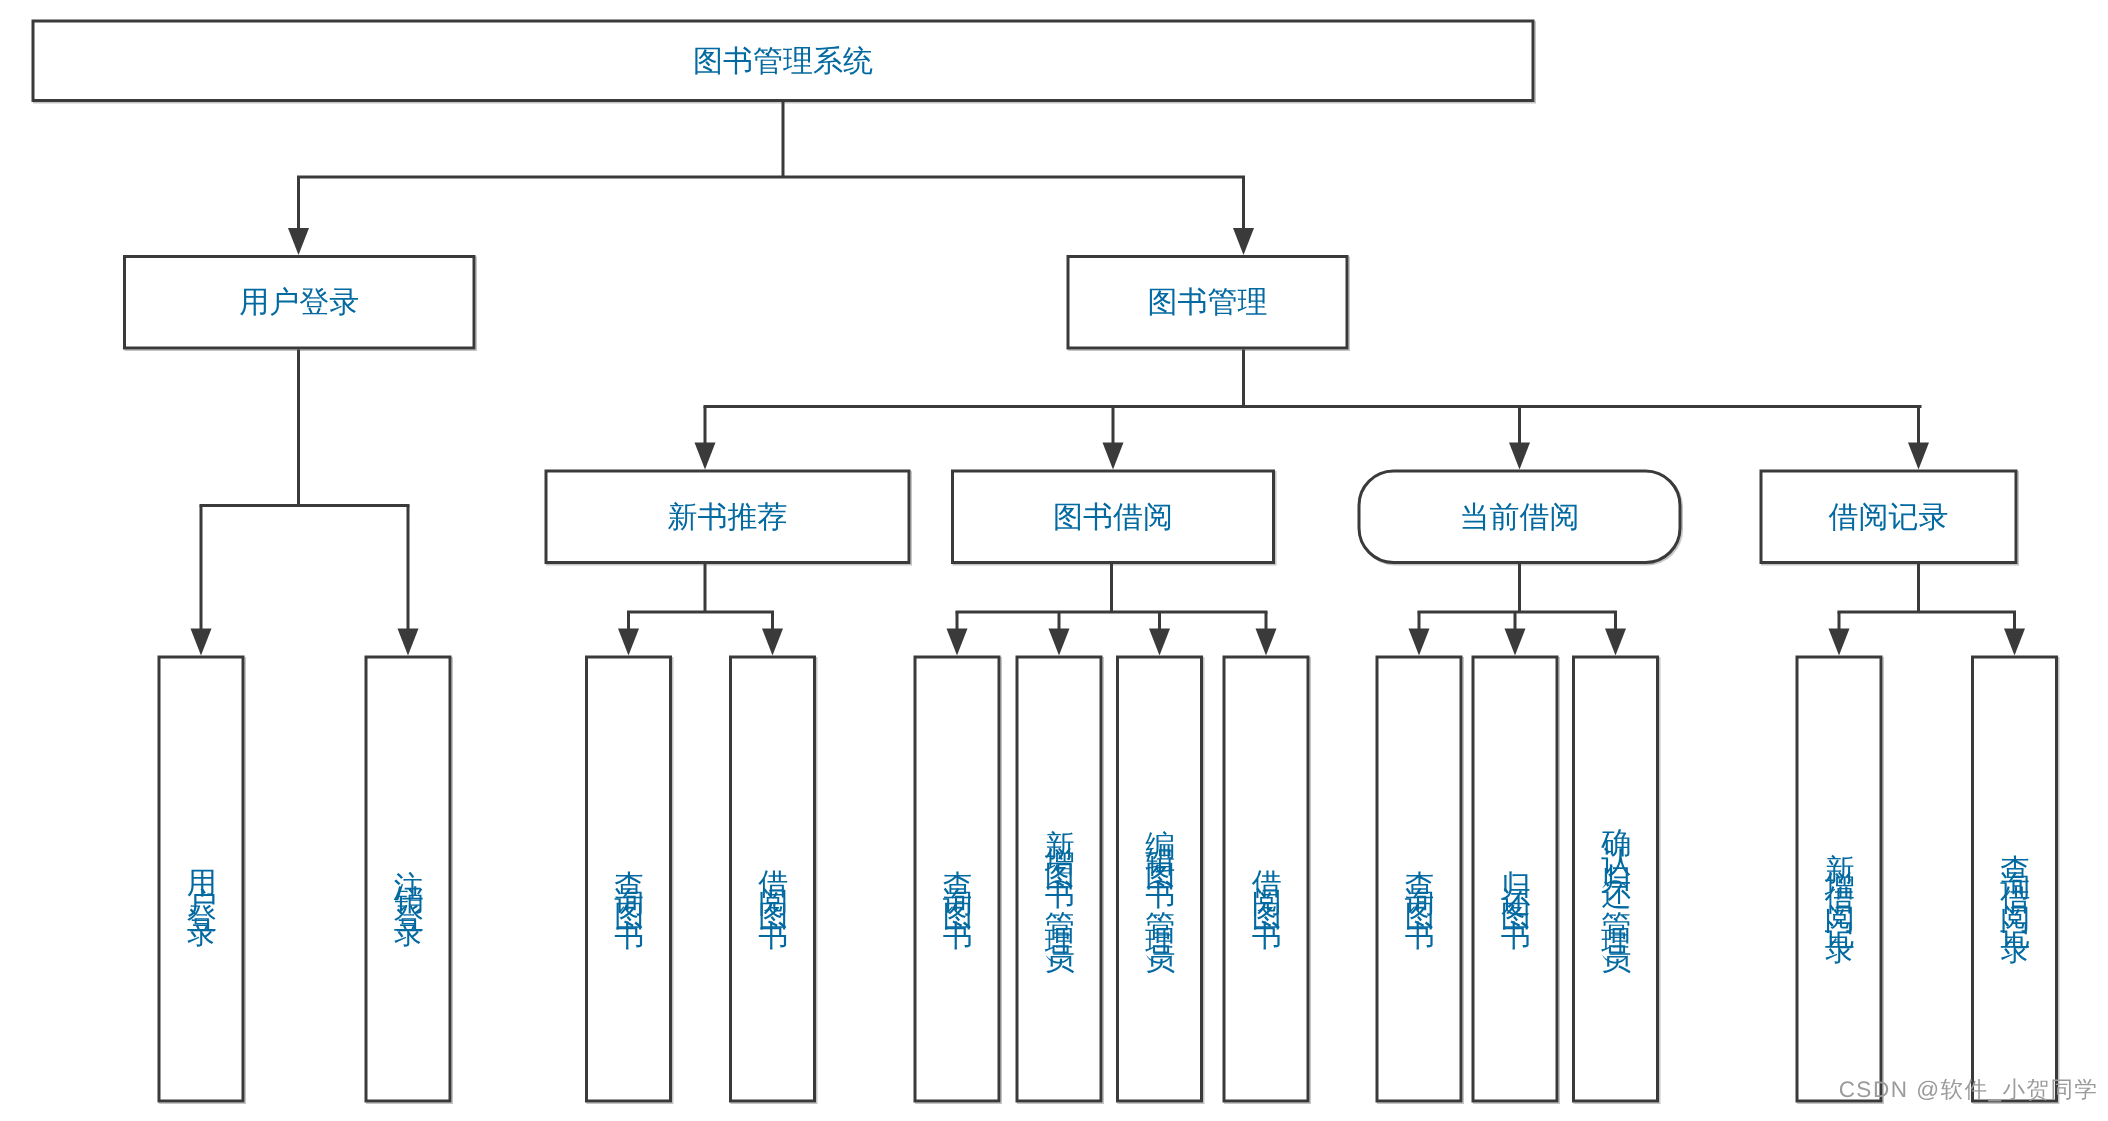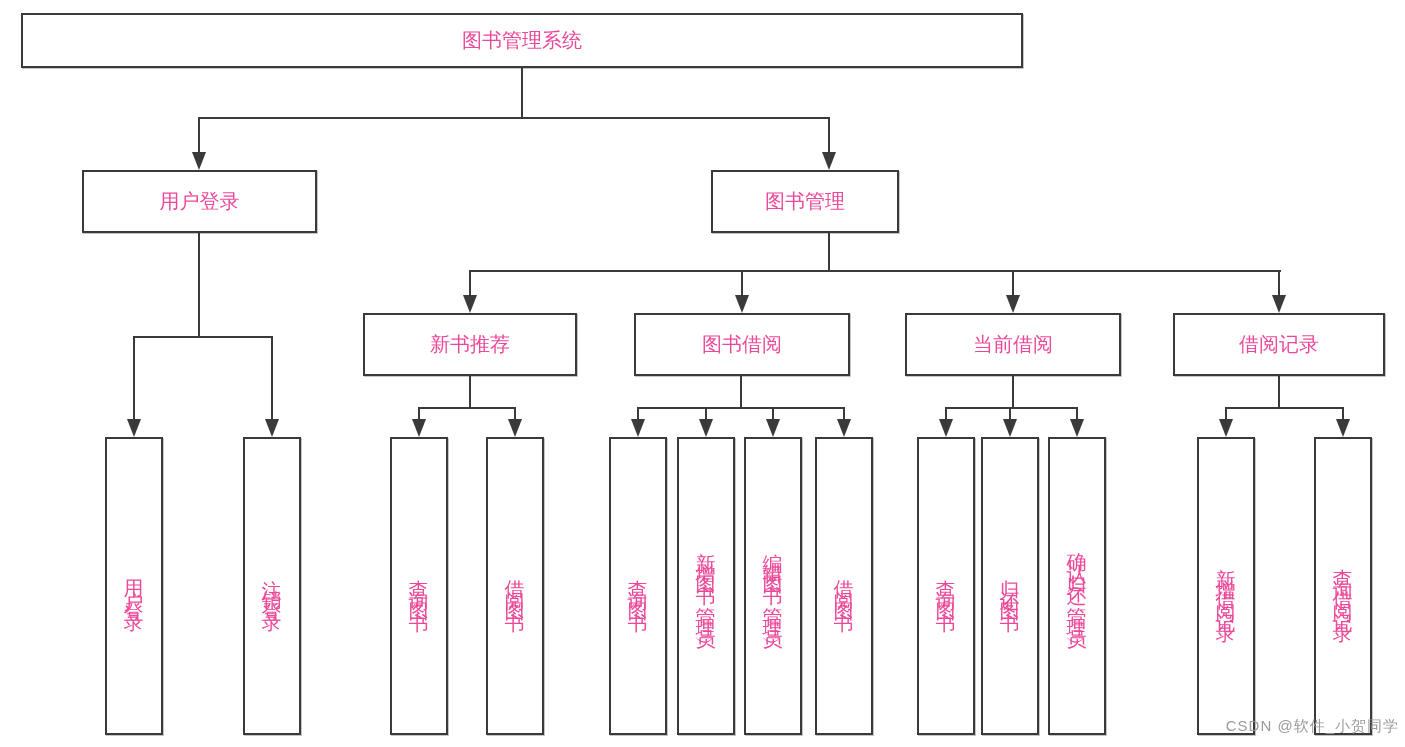--- a/index.html
+++ b/index.html
@@ -13,21 +13,21 @@
   }
   .box{
     position:absolute;
     box-sizing:border-box;
     border:2px solid #3a3a3a;
     background:#ffffff;
     display:flex;
     align-items:center;
     justify-content:center;
     font-size:20px;
-    color:#ec4899;
+    color:#0369a1;
     box-shadow:1px 1px 0 rgba(90,90,90,0.35);
   }
   .vbox{
     width:58px;height:298px;top:437px;
   }
   .vtext{
     writing-mode:vertical-rl;
     text-orientation:mixed;
     letter-spacing:11px;
     line-height:1;
@@ -66,33 +66,33 @@
   </div>
 
   <div class="box" style="left:82px;top:170px;width:235px;height:63px;">
     <span>用户登录</span>
   </div>
 
   <div class="box" style="left:711px;top:170px;width:188px;height:63px;">
     <span>图书管理</span>
   </div>
 
-  <div class="box" style="left:363px;top:313px;width:214px;height:63px;">
+  <div class="box" style="left:363px;top:313px;width:244px;height:63px;">
     <span>新书推荐</span>
   </div>
 
   <div class="box" style="left:634px;top:313px;width:216px;height:63px;">
     <span>图书借阅</span>
   </div>
 
-  <div class="box" style="left:905px;top:313px;width:216px;height:63px;">
+  <div class="box" style="left:905px;top:313px;width:216px;height:63px;border-radius:24px;">
     <span>当前借阅</span>
   </div>
 
-  <div class="box" style="left:1173px;top:313px;width:212px;height:63px;">
+  <div class="box" style="left:1173px;top:313px;width:172px;height:63px;">
     <span>借阅记录</span>
   </div>
 
   <div class="box vbox" style="left:105px;">
     <span class="vtext">用户登录</span>
   </div>
   <div class="box vbox" style="left:243px;">
     <span class="vtext">注销登录</span>
   </div>
   <div class="box vbox" style="left:390px;">

